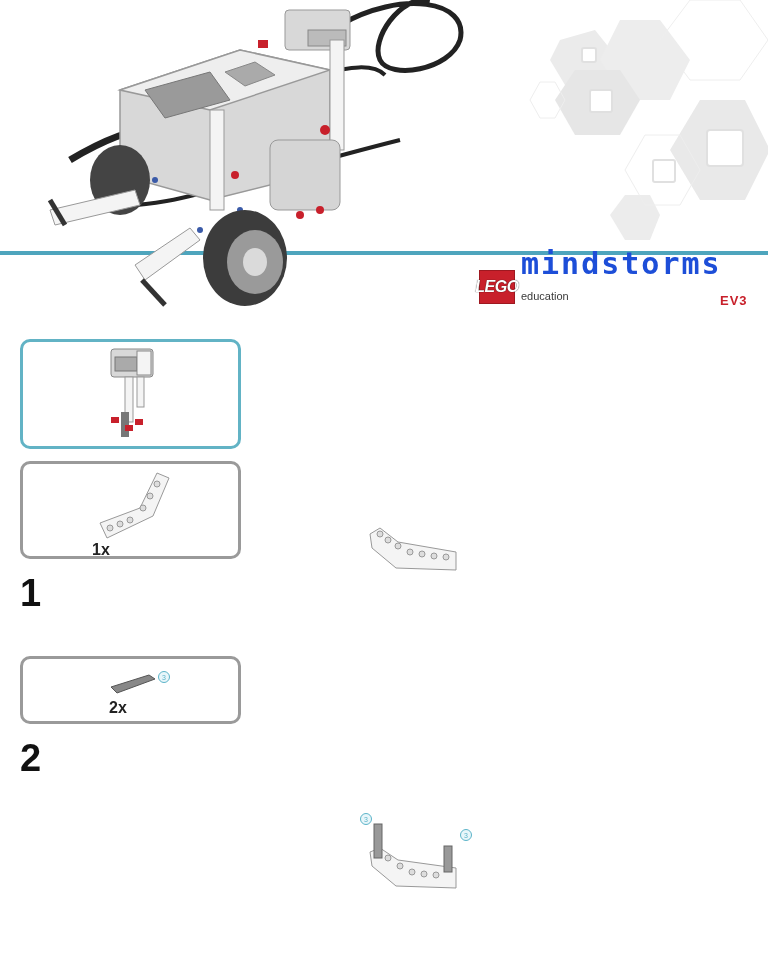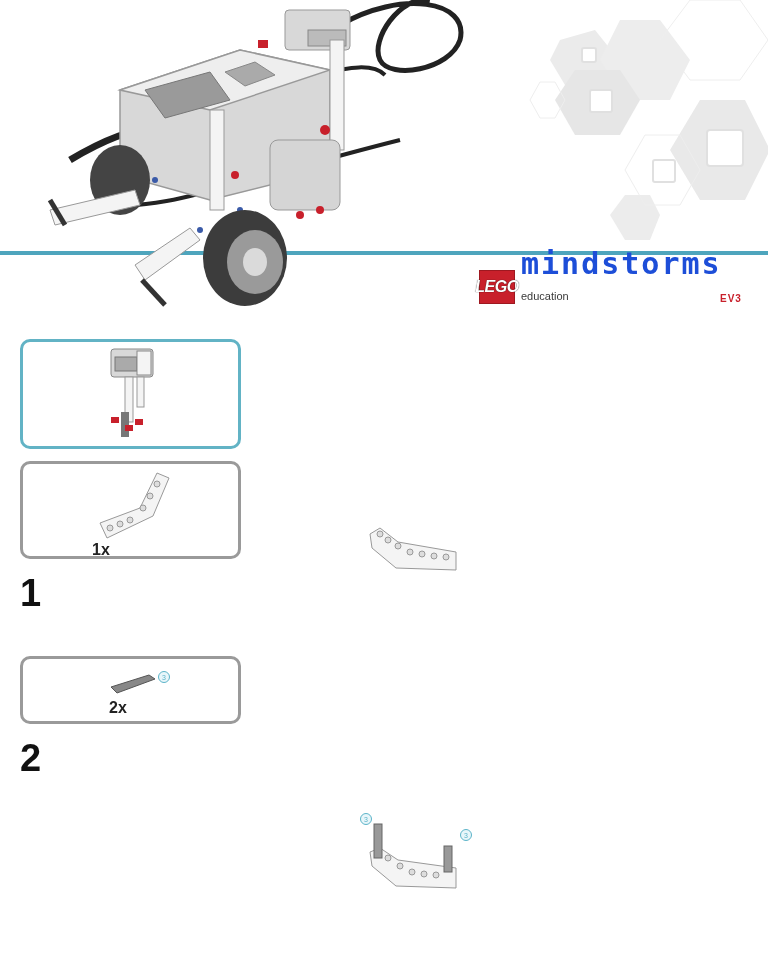--- a/index.html
+++ b/index.html
@@ -9,21 +9,21 @@
     font-family:"Liberation Sans", sans-serif;
   }
   .abs { position:absolute; }
   .hex-bg { left:520px; top:0; width:248px; height:250px; }
   .teal-line { left:0; top:251px; width:768px; height:4px; background:#4ea5bd; }
   .robot { left:40px; top:0; width:440px; height:310px; }
   .lego-box { left:479px; top:270px; width:36px; height:34px; background:#c8202b; border:1px solid #9e1820; box-sizing:border-box; display:flex; align-items:center; justify-content:center; }
   .lego-box span { color:#fff; font-weight:bold; font-style:italic; font-size:16px; letter-spacing:-0.5px; text-shadow:0 0 1px #000; }
   .mind-word { left:521px; top:246px; font-size:30px; font-weight:bold; color:#1d4ed8; letter-spacing:2px; font-family:"DejaVu Sans Mono", monospace; }
   .edu-word { left:521px; top:290px; font-size:11px; color:#3a3a3a; }
-  .ev3-word { left:720px; top:293px; font-size:10px; font-weight:bold; color:#c8202b; letter-spacing:1px; }
+  .ev3-word { left:720px; top:293px; font-size:13px; font-weight:bold; color:#c8202b; letter-spacing:1px; }
   .panel {
     position:absolute; box-sizing:border-box; border-radius:10px; background:#fff;
   }
   .panel.sub { left:20px; top:339px; width:221px; height:110px; border:3px solid #62b3c5; }
   .panel.parts1 { left:20px; top:461px; width:221px; height:98px; border:3px solid #9a9a9a; }
   .panel.parts2 { left:20px; top:656px; width:221px; height:68px; border:3px solid #9a9a9a; }
   .step-num { font-size:38px; font-weight:bold; color:#111; }
   .qty { font-size:16px; font-weight:bold; color:#222; }
   .callout { width:10px; height:10px; border-radius:50%; border:1.5px solid #5cb4c9; background:#e8f6fa; font-size:7px; color:#5cb4c9; display:flex; align-items:center; justify-content:center; box-sizing:content-box; }
 </style>

